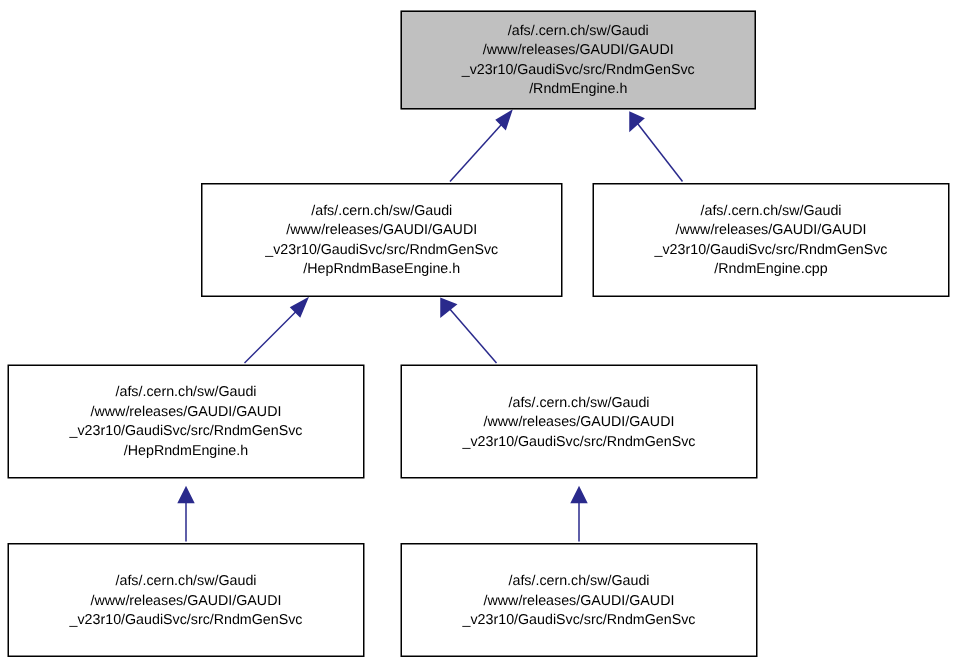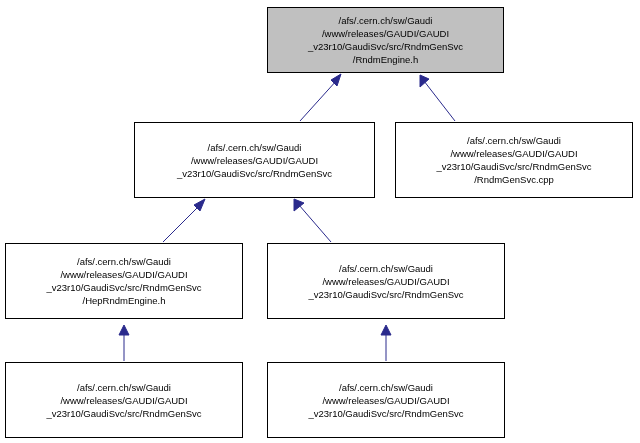--- a/index.html
+++ b/index.html
@@ -97,27 +97,28 @@
     <span class="line">/afs/.cern.ch/sw/Gaudi</span>
     <span class="line">/www/releases/GAUDI/GAUDI</span>
     <span class="line">_v23r10/GaudiSvc/src/RndmGenSvc</span>
     <span class="line">/RndmEngine.h</span>
   </div>
 
   <div class="node" style="left:134px; top:122px; width:241px; height:76px;">
     <span class="line">/afs/.cern.ch/sw/Gaudi</span>
     <span class="line">/www/releases/GAUDI/GAUDI</span>
     <span class="line">_v23r10/GaudiSvc/src/RndmGenSvc</span>
+    <span class="line">/HepRndmBaseEngine.h</span>
   </div>
 
   <div class="node" style="left:395px; top:122px; width:238px; height:76px;">
     <span class="line">/afs/.cern.ch/sw/Gaudi</span>
     <span class="line">/www/releases/GAUDI/GAUDI</span>
     <span class="line">_v23r10/GaudiSvc/src/RndmGenSvc</span>
-    <span class="line">/RndmGenSvc.cpp</span>
+    <span class="line">/RndmEngine.cpp</span>
   </div>
 
   <div class="node" style="left:5px; top:243px; width:238px; height:76px;">
     <span class="line">/afs/.cern.ch/sw/Gaudi</span>
     <span class="line">/www/releases/GAUDI/GAUDI</span>
     <span class="line">_v23r10/GaudiSvc/src/RndmGenSvc</span>
     <span class="line">/HepRndmEngine.h</span>
   </div>
 
   <div class="node" style="left:267px; top:243px; width:238px; height:76px;">

